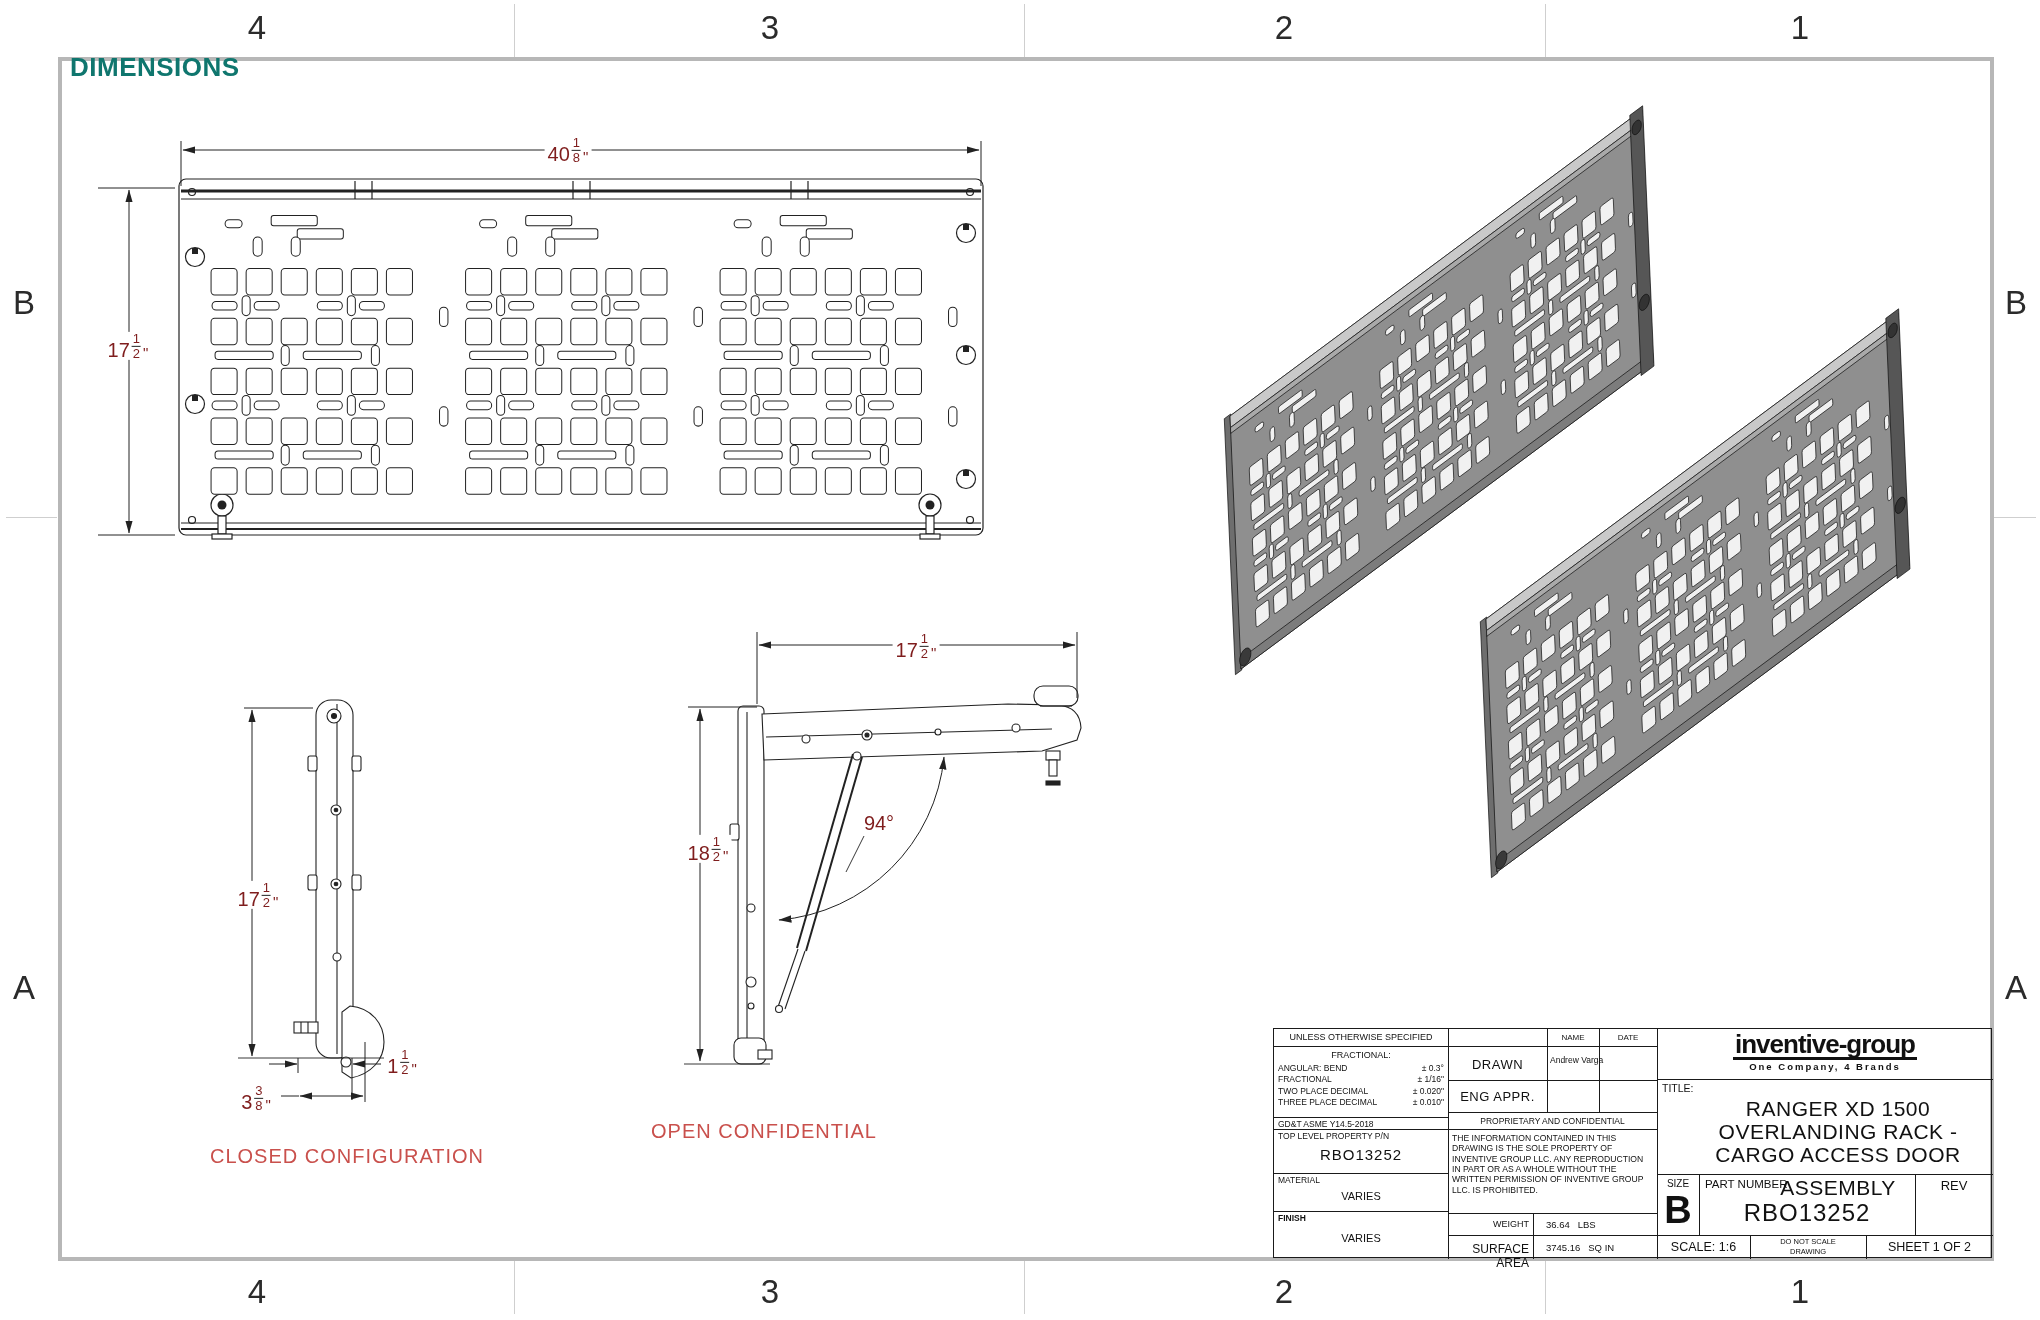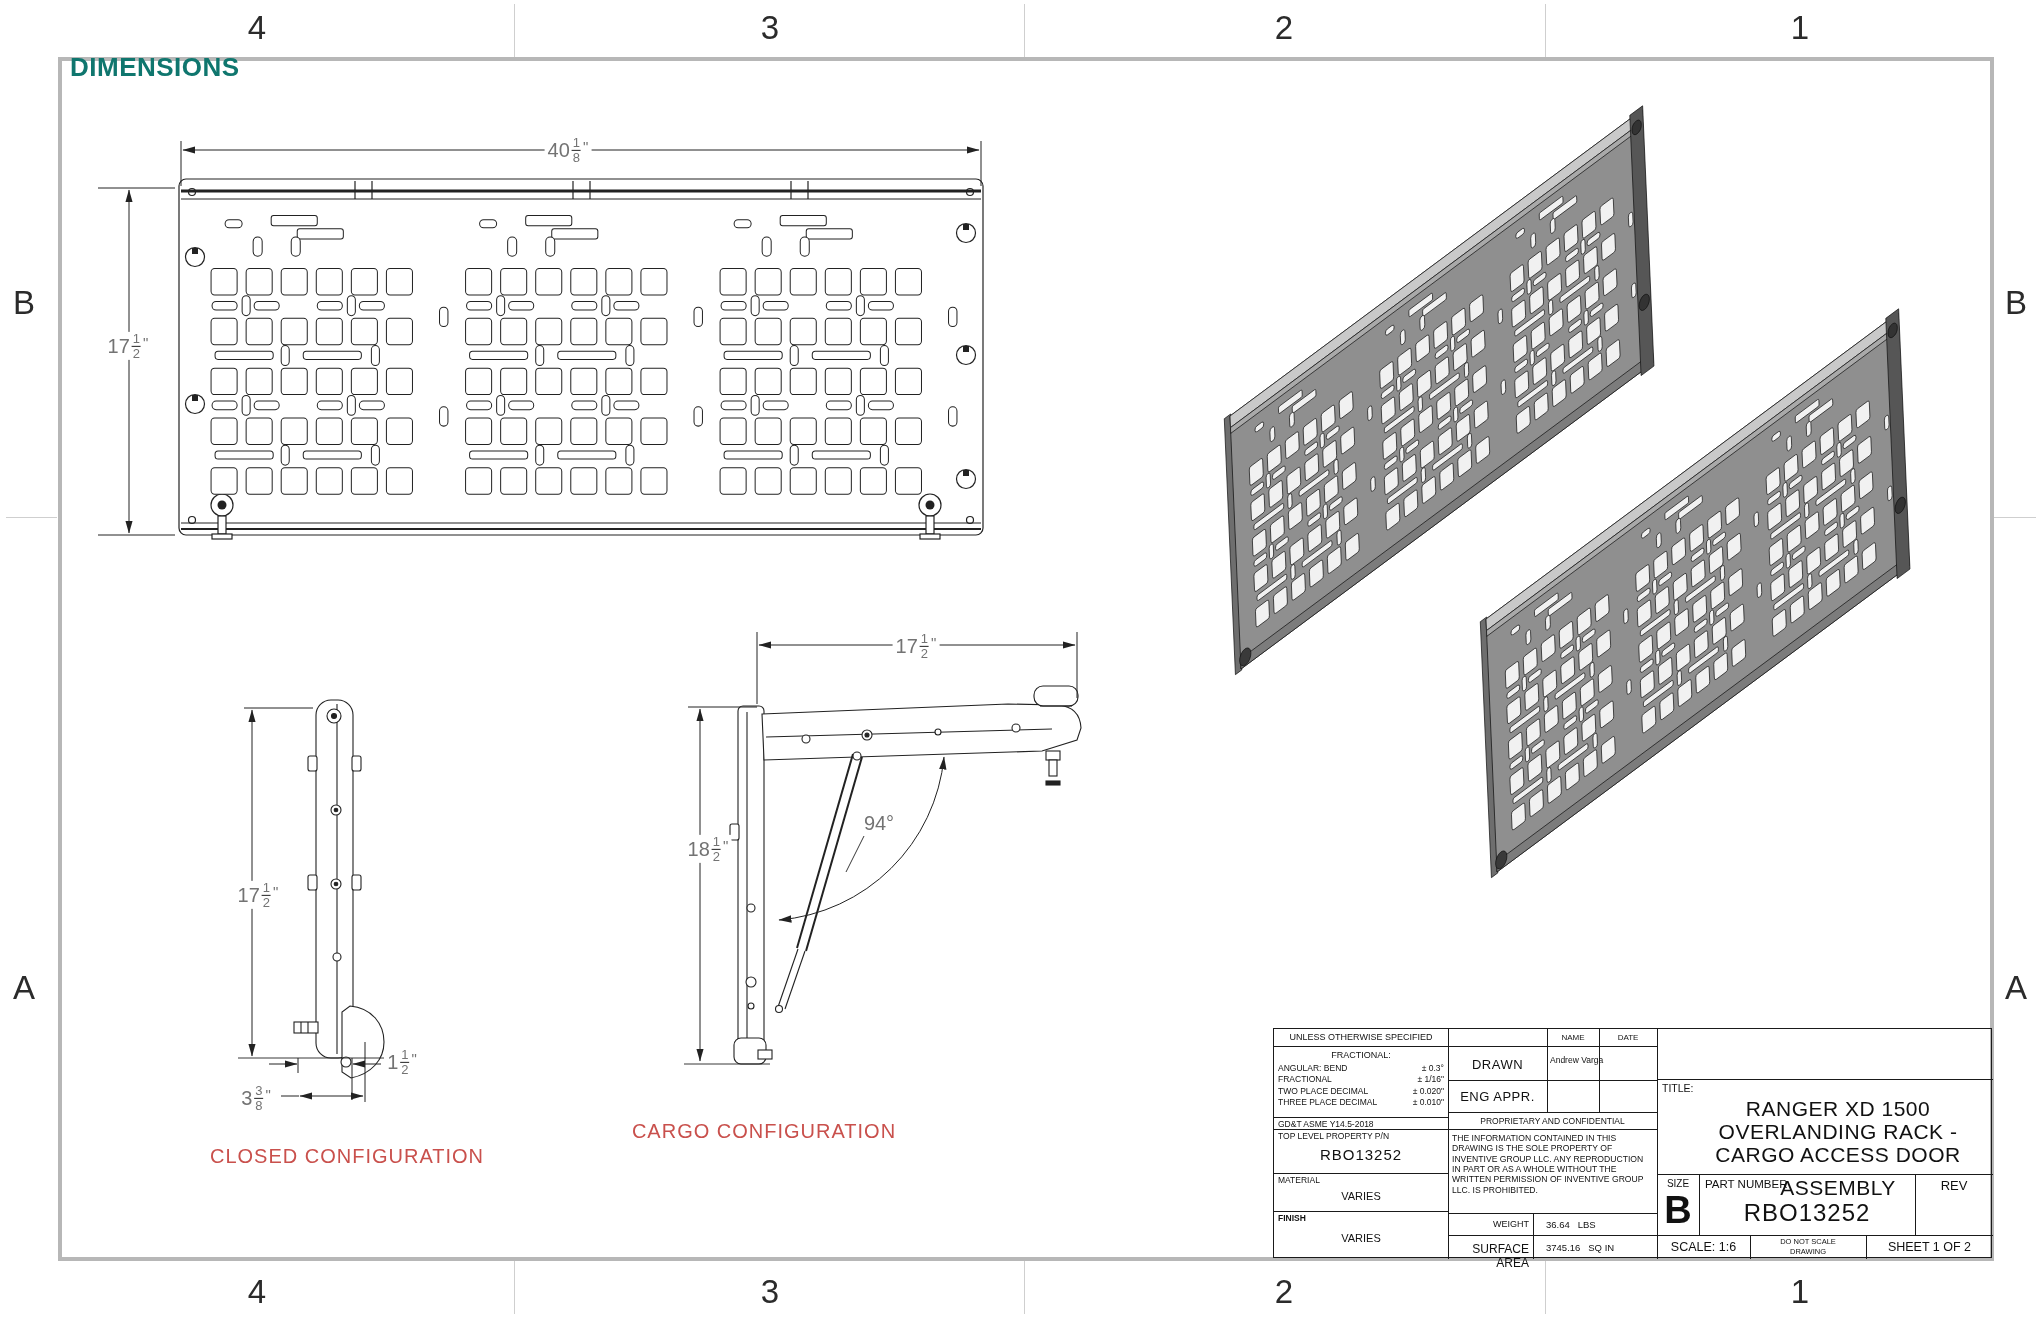--- a/index.html
+++ b/index.html
@@ -4,22 +4,22 @@
 <style>
   html,body{margin:0;padding:0;background:#ffffff;}
   #sheet{position:relative;width:2040px;height:1320px;background:#fff;overflow:hidden;
          font-family:"Liberation Sans",sans-serif;color:#1d1d1d;}
   .abs{position:absolute;}
   .zone{position:absolute;transform:translate(-50%,-50%);font-size:33px;font-weight:300;color:#2b2b2b;}
   .frame{position:absolute;left:58px;top:57px;width:1936px;height:1204px;border:4px solid #b7b7b7;box-sizing:border-box;}
   .tick{position:absolute;background:#cfcfcf;}
   .heading{position:absolute;left:70px;top:52px;font-size:26px;font-weight:bold;color:#0f766e;letter-spacing:.5px;}
   .cfg{position:absolute;transform:translate(-50%,-50%);font-size:20px;color:#c9504c;letter-spacing:1px;white-space:nowrap;}
-  .dim{position:absolute;transform:translate(-50%,-50%);display:flex;align-items:center;gap:2px;
-       background:#fff;padding:0 3px;font-size:20px;color:#737373;white-space:nowrap;line-height:1;}
+  .dim{position:absolute;transform:translate(-50%,-50%);display:flex;align-items:flex-end;gap:2px;
+       background:#fff;padding:0 3px;font-size:20px;color:#7f1d1d;white-space:nowrap;line-height:1;}
   .frac{display:inline-flex;flex-direction:column;align-items:center;font-size:13px;line-height:1.05;}
   .frac .num{border-bottom:1px solid #222;padding:0 1px;}
   .frac i{font-style:normal;}
   .unit{font-size:15px;margin-top:-8px;}
   
   #tb{position:absolute;left:1273px;top:1028px;width:719px;height:230px;border:1.5px solid #1a1a1a;box-sizing:border-box;font-size:9px;color:#111;}
   #tb .vl{position:absolute;width:1px;background:#1a1a1a;}
   #tb .hl{position:absolute;height:1px;background:#1a1a1a;}
   #tb .cell{position:absolute;box-sizing:border-box;}
   .tcenter{text-align:center;}
@@ -792,21 +792,21 @@
         <i class="num">1</i>
         <i>2</i>
       </span>
     <span class="unit">"</span>
   </div>
   <div class="dim" style="left:879px;top:823px;">
     <span>94°</span>
   </div>
 
   <div class="cfg" style="left:347px;top:1156px;">CLOSED CONFIGURATION</div>
-  <div class="cfg" style="left:764px;top:1131px;">CARGO CONFIGURATION</div>
+  <div class="cfg" style="left:764px;top:1131px;">OPEN CONFIDENTIAL</div>
 
   <div id="tb">
 
     <div class="vl" style="left:174px;top:0;height:230px;"></div>
     <div class="vl" style="left:273px;top:0;height:83px;"></div>
     <div class="vl" style="left:325px;top:0;height:83px;"></div>
     <div class="vl" style="left:259px;top:184px;height:46px;"></div>
     <div class="vl" style="left:383px;top:0;height:230px;"></div>
     <div class="vl" style="left:425px;top:145px;height:61px;"></div>
     <div class="vl" style="left:641px;top:145px;height:61px;"></div>
@@ -861,20 +861,24 @@
     <div class="cell" style="left:178px;top:104px;width:202px;font-size:8.6px;line-height:1.2;">THE INFORMATION CONTAINED IN THIS DRAWING IS THE SOLE PROPERTY OF INVENTIVE GROUP LLC. ANY REPRODUCTION IN PART OR AS A WHOLE WITHOUT THE WRITTEN PERMISSION OF INVENTIVE GROUP LLC. IS PROHIBITED.</div>
     <div class="cell" style="left:174px;top:190px;width:81px;text-align:right;font-size:9px;">WEIGHT</div>
     <div class="cell" style="left:272px;top:190px;width:110px;font-size:9.5px;">
       <span>36.64</span>&nbsp;&nbsp;&nbsp;<span>LBS</span>
     </div>
     <div class="cell" style="left:174px;top:213px;width:81px;text-align:right;font-size:12px;">SURFACE AREA</div>
     <div class="cell" style="left:272px;top:213px;width:110px;font-size:9.5px;">
       <span>3745.16</span>&nbsp;&nbsp;&nbsp;<span>SQ IN</span>
     </div>
 
+    <div class="cell" style="left:383px;top:2px;width:336px;display:flex;flex-direction:column;align-items:center;">
+      <div class="logo">inventive-group</div>
+      <div class="tagline">One Company, 4 Brands</div>
+    </div>
     <div class="cell" style="left:388px;top:53px;width:80px;font-size:10.5px;">TITLE:</div>
     <div class="cell tcenter" style="left:383px;top:68px;width:336px;padding-left:26px;box-sizing:border-box;">
       <div class="titleline">RANGER XD 1500</div>
       <div class="titleline">OVERLANDING RACK -</div>
       <div class="titleline">CARGO ACCESS DOOR</div>
     </div>
     <div class="cell tcenter titleline" style="left:383px;top:147px;width:336px;padding-left:26px;box-sizing:border-box;z-index:3;">ASSEMBLY</div>
     <div class="cell tcenter" style="left:383px;top:149px;width:42px;font-size:10px;">SIZE</div>
     <div class="cell tcenter" style="left:383px;top:160px;width:42px;font-size:38px;font-weight:bold;">B</div>
     <div class="cell" style="left:431px;top:149px;width:120px;font-size:11.5px;">PART NUMBER</div>

